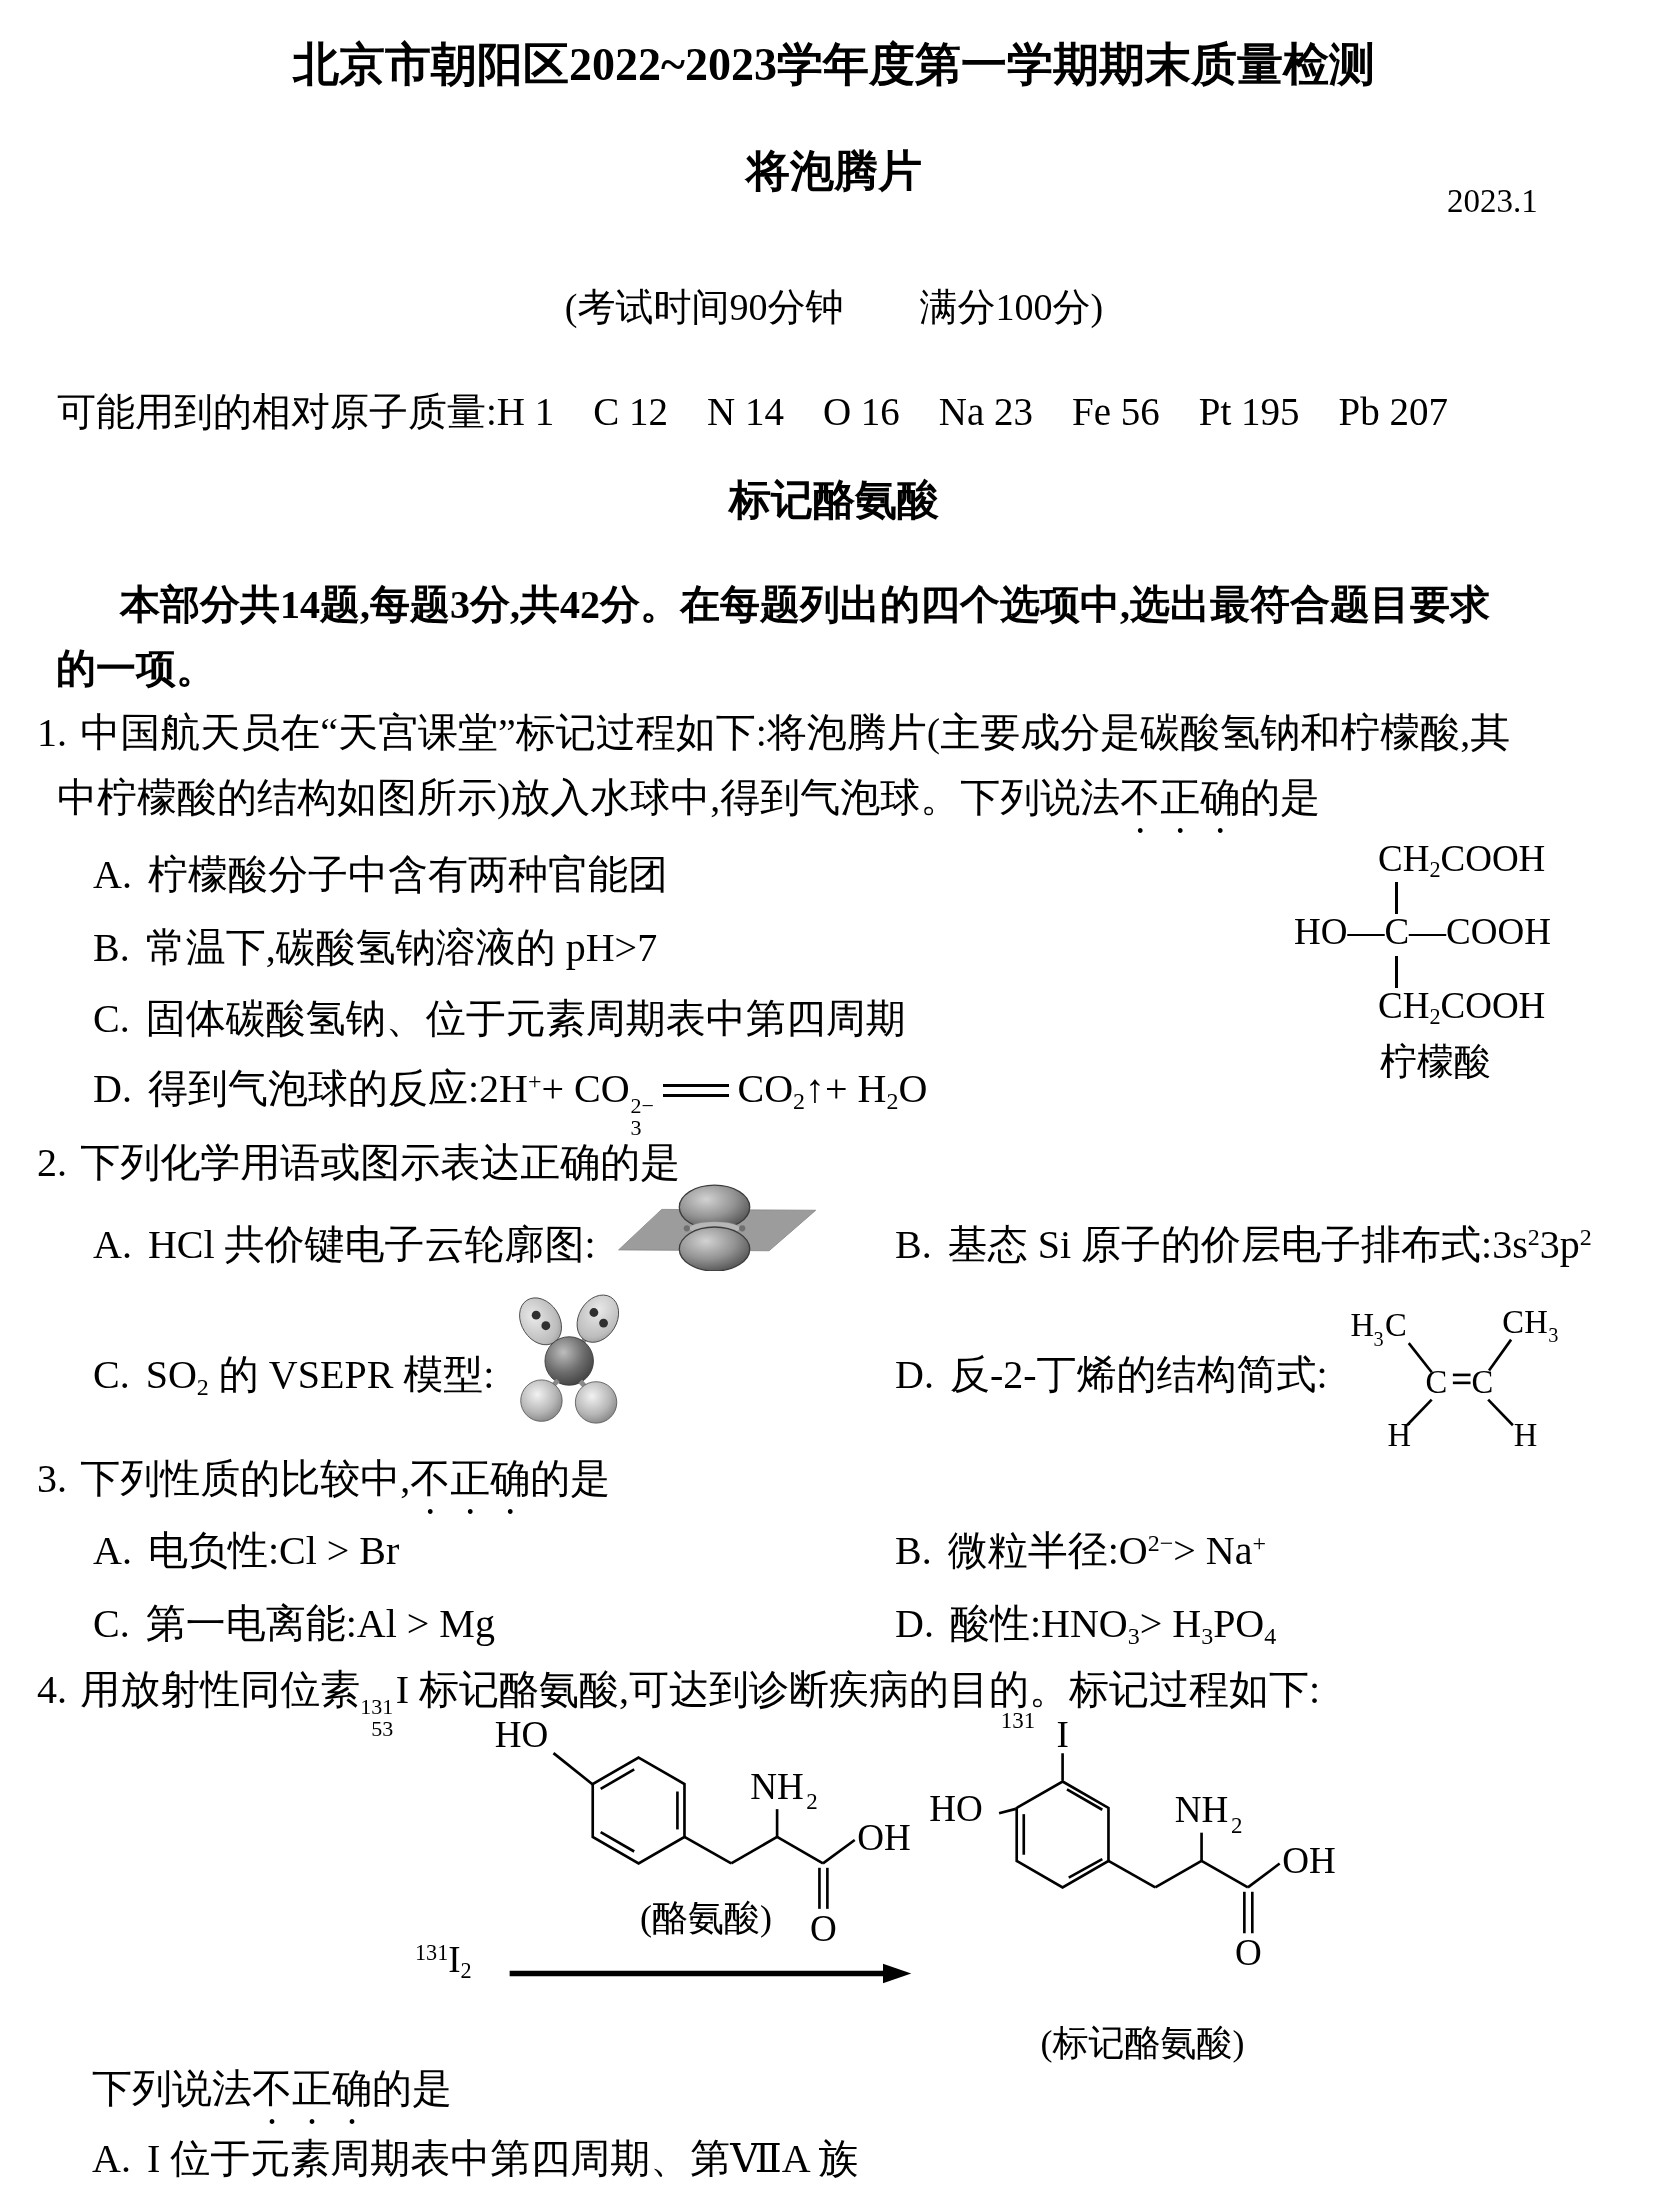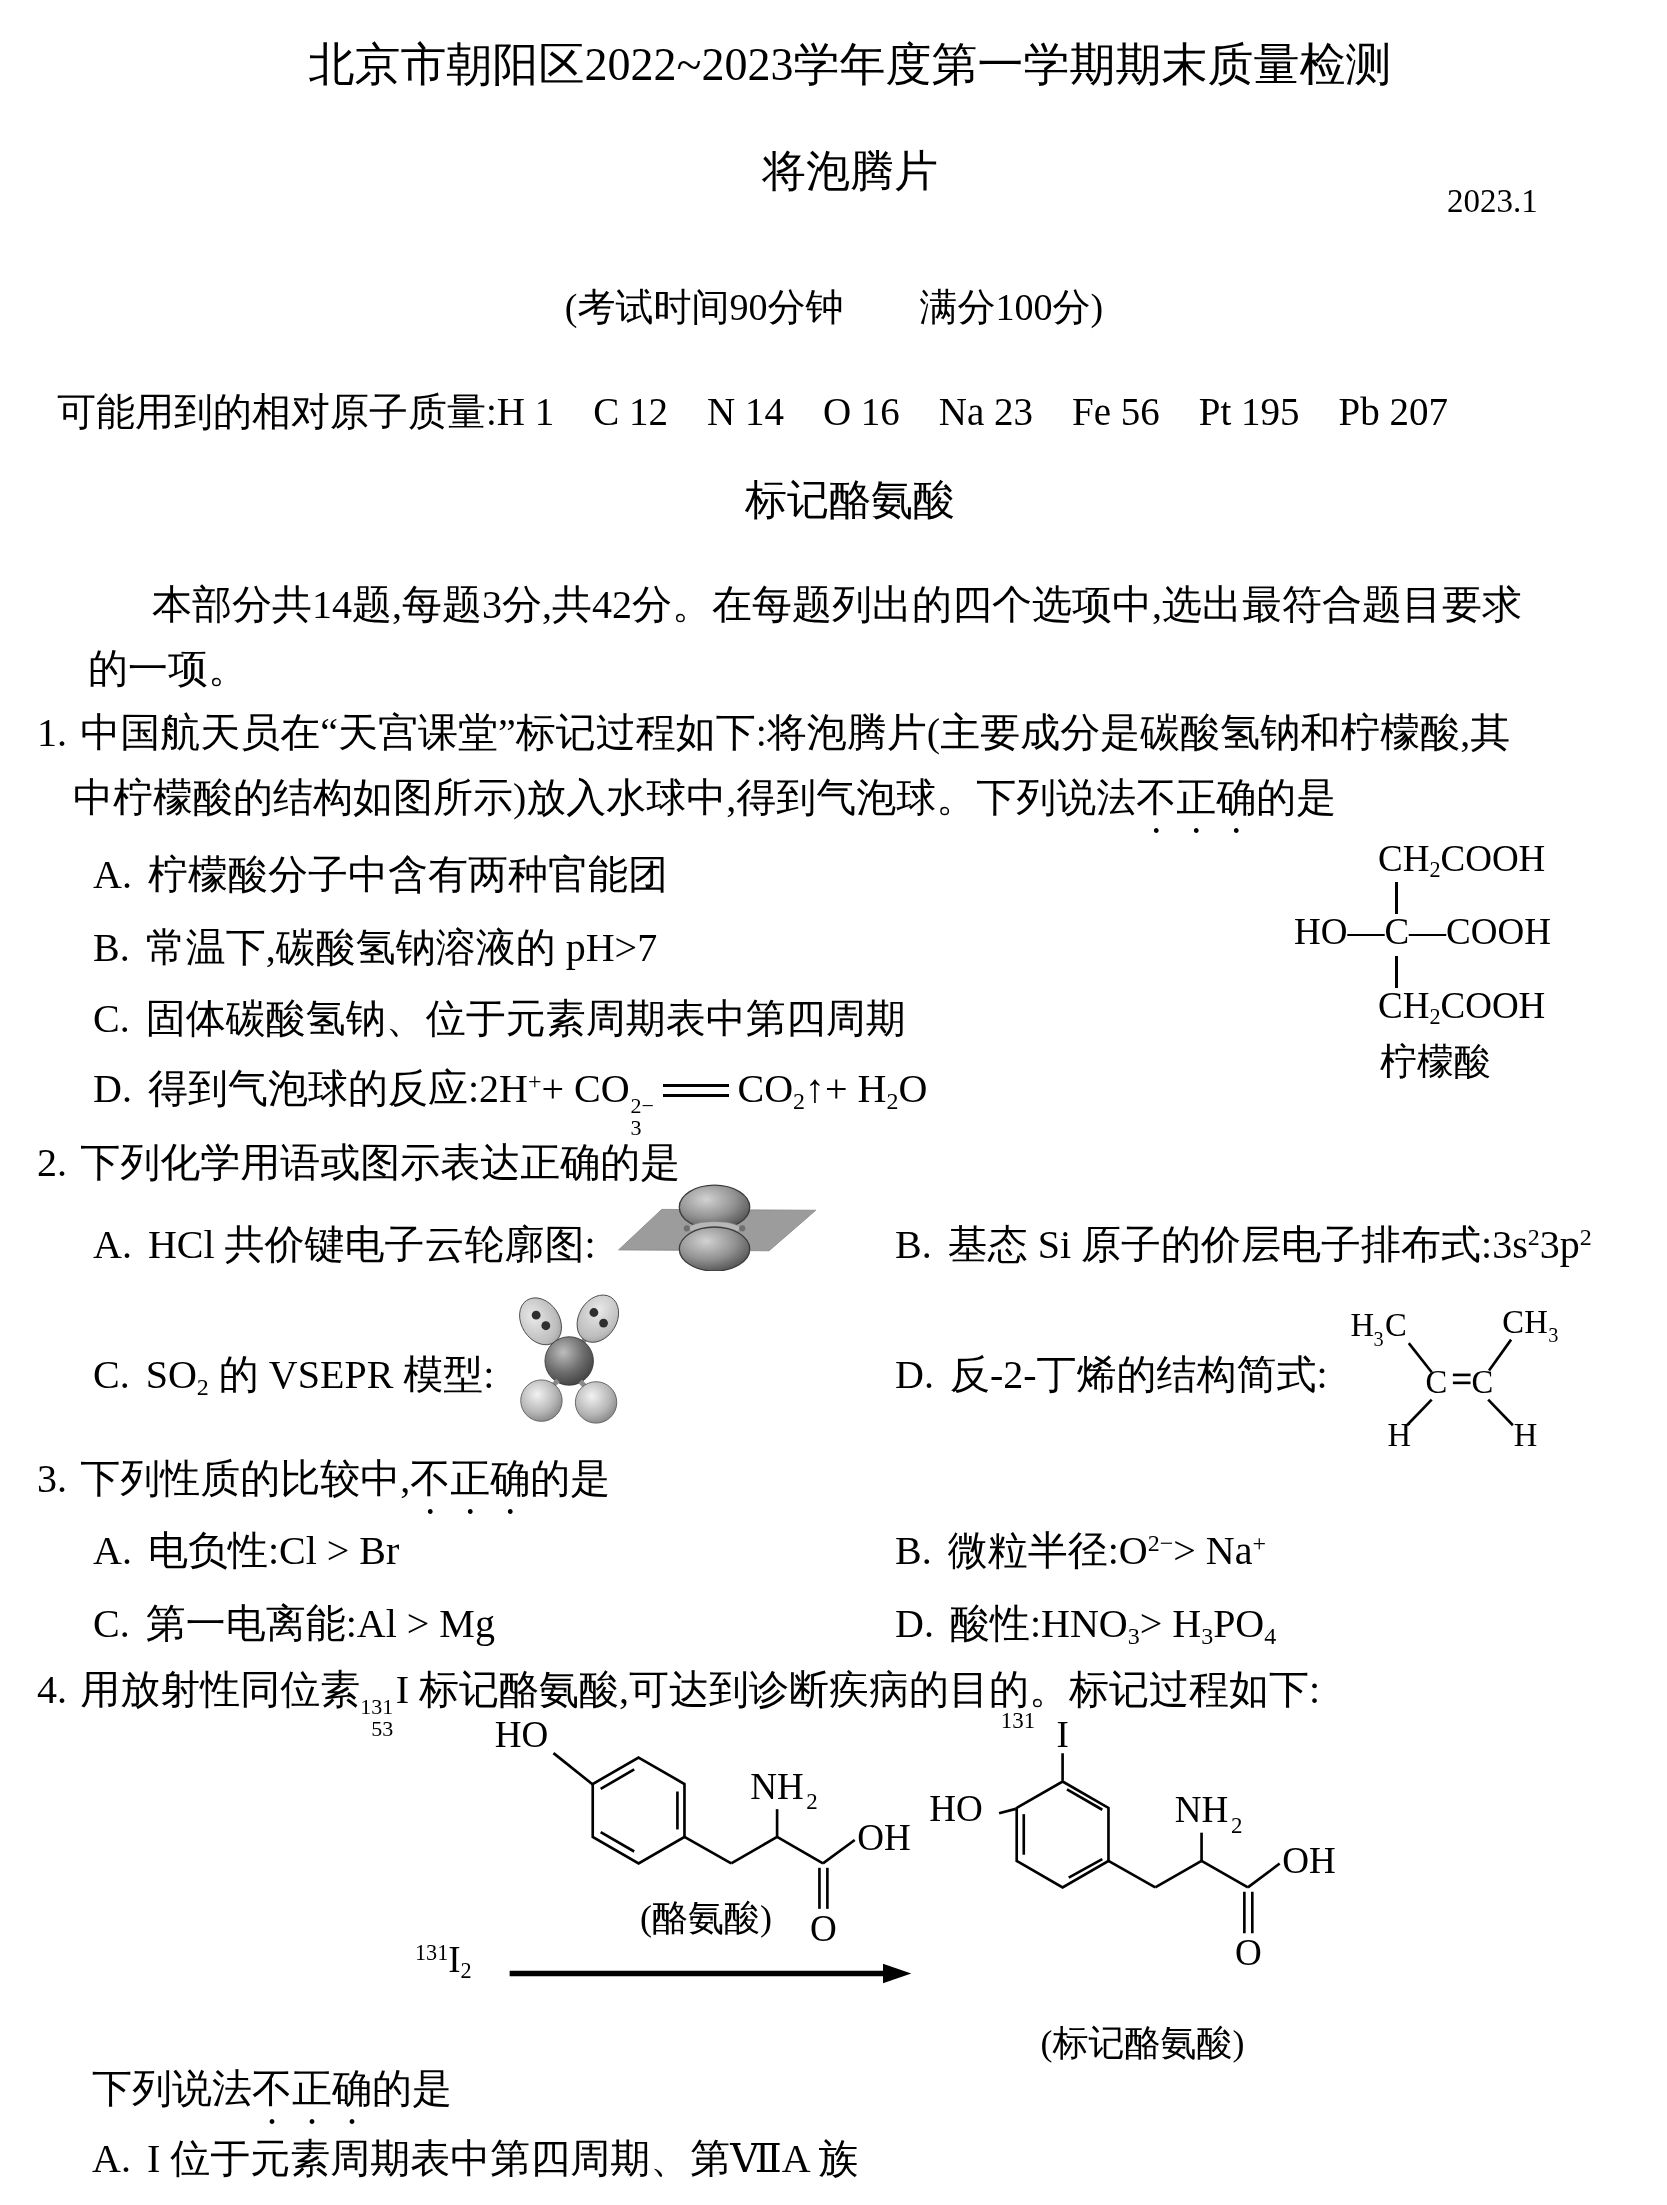--- a/index.html
+++ b/index.html
@@ -3,21 +3,21 @@
 <meta charset="utf-8">
 <style>
   html,body { margin:0; padding:0; background:#fff; }
   body {
     width:1668px; height:2471px; position:relative;
     font-family:"Liberation Serif","DejaVu Serif",serif;
     color:#000;
   }
   .abs { position:absolute; white-space:nowrap; line-height:1.22; }
   .center { left:0; right:0; text-align:center; }
-  .bold { font-weight:normal;padding-left:32px; }
+  .bold { font-weight:bold; }
   .t104 { font-size:46px; }
   .t100 { font-size:44px; }
   .t95  { font-size:42px; }
   .t90  { font-size:40px; }
   .t88  { font-size:39px;margin-top:14px; }
   .t86  { font-size:38px; }
   .t84  { font-size:37px; }
   .t82  { font-size:36px; }
   .t74  { font-size:33px; }
   .qnum { display:inline-block; margin-right:13.2px; }
@@ -48,21 +48,21 @@
 <div class="abs center t86" style="top:284px">(考试时间90分钟　　满分100分)</div>
 <div class="abs t88" style="left:57px; top:374px">可能用到的相对原子质量:H 1　C 12　N 14　O 16　Na 23　Fe 56　Pt 195　Pb 207</div>
 
 <div class="abs center bold t95" style="top:475px">标记酪氨酸</div>
 <div class="abs bold t90" style="left:120px; top:581px">本部分共14题,每题3分,共42分。在每题列出的四个选项中,选出最符合题目要求</div>
 <div class="abs bold t90" style="left:56px; top:645px">的一项。</div>
 
 <div class="abs t90" style="left:37px; top:709px">
   <span class="qnum">1.</span><span>中国航天员在“天宫课堂”标记过程如下:将泡腾片(主要成分是碳酸氢钠和柠檬酸,其</span>
 </div>
-<div class="abs t90" style="left:73px; top:774px">中柠檬酸的结构如图所示)放入水球中,得到气泡球。下列说法<span class="emdots">不正确</span>的是</div>
+<div class="abs t90" style="left:57px; top:774px">中柠檬酸的结构如图所示)放入水球中,得到气泡球。下列说法<span class="emdots">不正确</span>的是</div>
 
 <div class="abs t90" style="left:93px; top:851px">
   <span class="olet">A.</span><span>柠檬酸分子中含有两种官能团</span>
 </div>
 <div class="abs t90" style="left:93px; top:924px">
   <span class="olet">B.</span><span>常温下,碳酸氢钠溶液的 pH&gt;7</span>
 </div>
 <div class="abs t90" style="left:93px; top:995px">
   <span class="olet">C.</span><span>固体碳酸氢钠、位于元素周期表中第四周期</span>
 </div>

